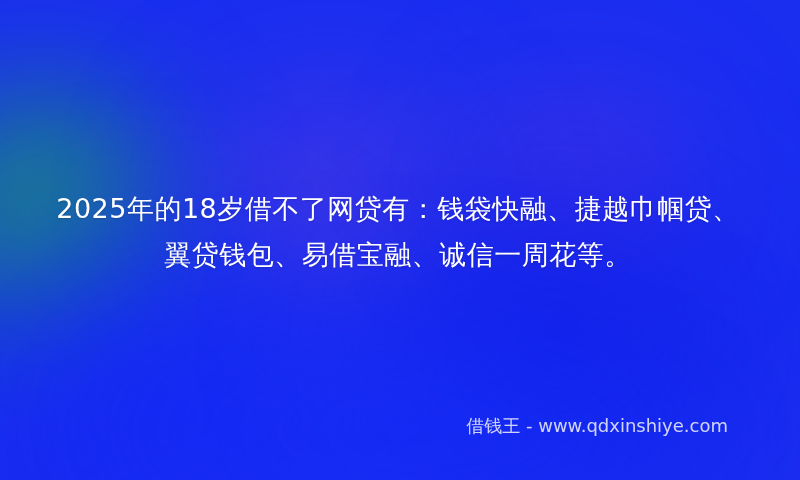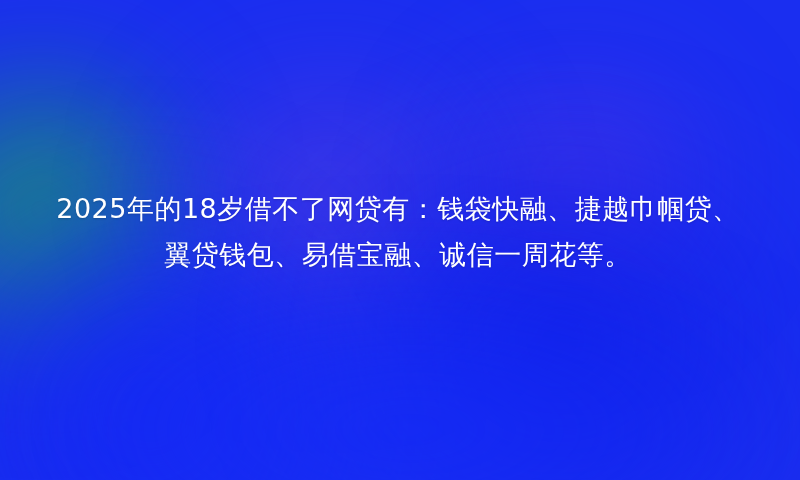--- a/index.html
+++ b/index.html
@@ -99,14 +99,15 @@
 
   <div class="blob blob-green"></div>
   <div class="blob blob-violet"></div>
   <div class="blob blob-magenta"></div>
   <div class="blob blob-blue-left"></div>
   <div class="blob blob-deep"></div>
   <div class="blob blob-bottom"></div>
 
   <div class="headline">2025年的18岁借不了网贷有：钱袋快融、捷越巾帼贷、翼贷钱包、易借宝融、诚信一周花等。</div>
 
+  <div class="watermark">借钱王 - www.qdxinshiye.com</div>
 
 </div>
 
 </body></html>

